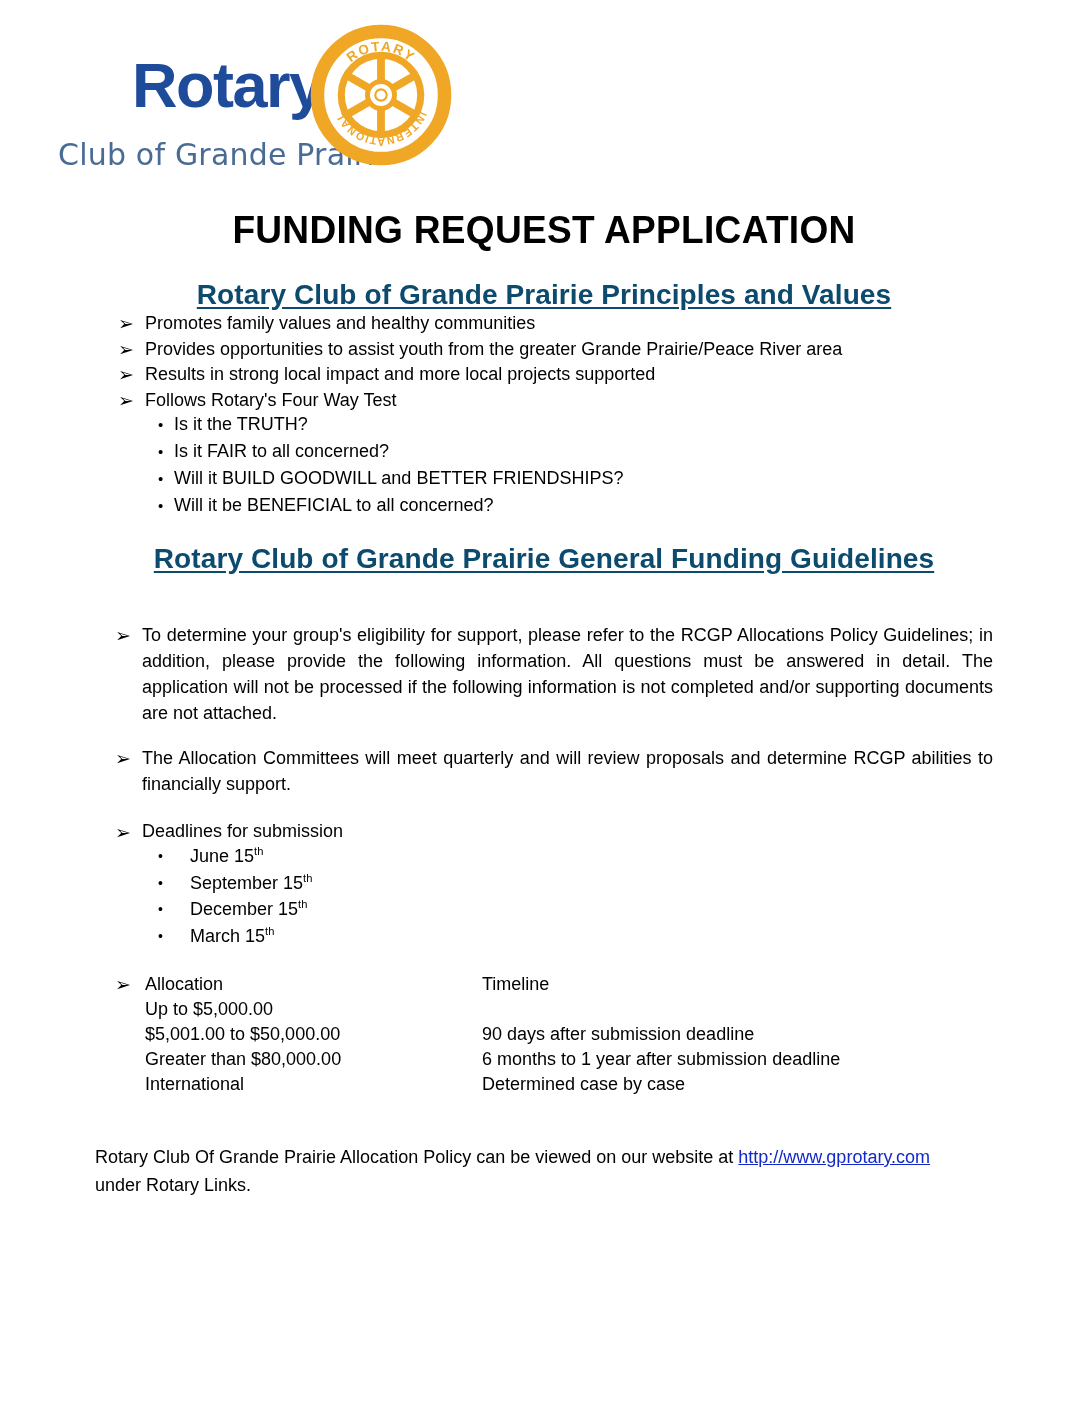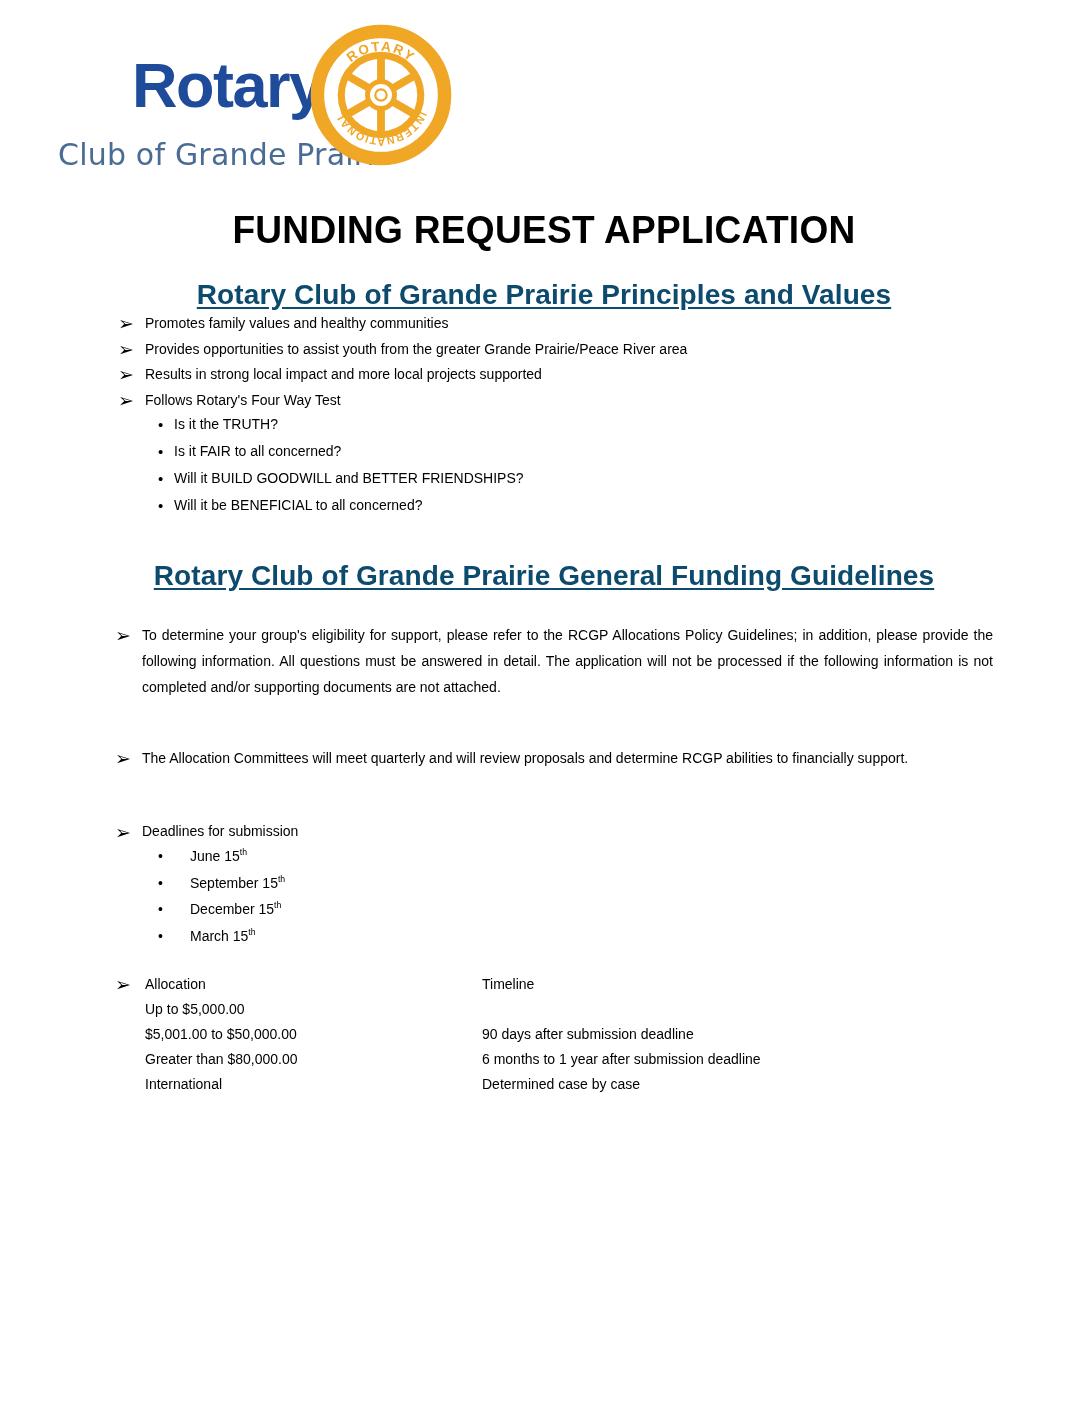--- a/index.html
+++ b/index.html
@@ -79,26 +79,26 @@
     font-weight: bold;
     font-size: 28px;
     letter-spacing: 0.1px;
     color: #0c4a6e;
   }
   .sec-heading span {
     text-decoration: underline;
     text-underline-offset: 3px;
   }
   #heading-principles { left: 0; top: 279px; }
-  #heading-guidelines { left: 0; top: 560px; text-align: center; }
+  #heading-guidelines { left: 0; top: 543px; text-align: center; }
 
   
   .body-text {
     font-family: "Liberation Sans", sans-serif;
-    font-size: 14px;
+    font-size: 18px;
     line-height: 25.5px;
     color: #000;
   }
 
   
   .arrow-row {
     position: absolute;
     display: flex;
     align-items: flex-start;
   }
@@ -429,14 +429,15 @@
       <div class="alloc-c1 body-text">Greater than $80,000.00</div>
       <div class="alloc-c2 body-text">6 months to 1 year after submission deadline</div>
     </div>
     <div class="alloc-row">
       <div class="alloc-mark"></div>
       <div class="alloc-c1 body-text">International</div>
       <div class="alloc-c2 body-text">Determined case by case</div>
     </div>
   </div>
 
+  <div id="footer-para" class="body-text"><span>Rotary Club Of Grande Prairie Allocation Policy can be viewed on our website at </span><a class="weblink" href="#">http://www.gprotary.com</a><span> under Rotary Links.</span></div>
 
 </div>
 
 </body></html>

